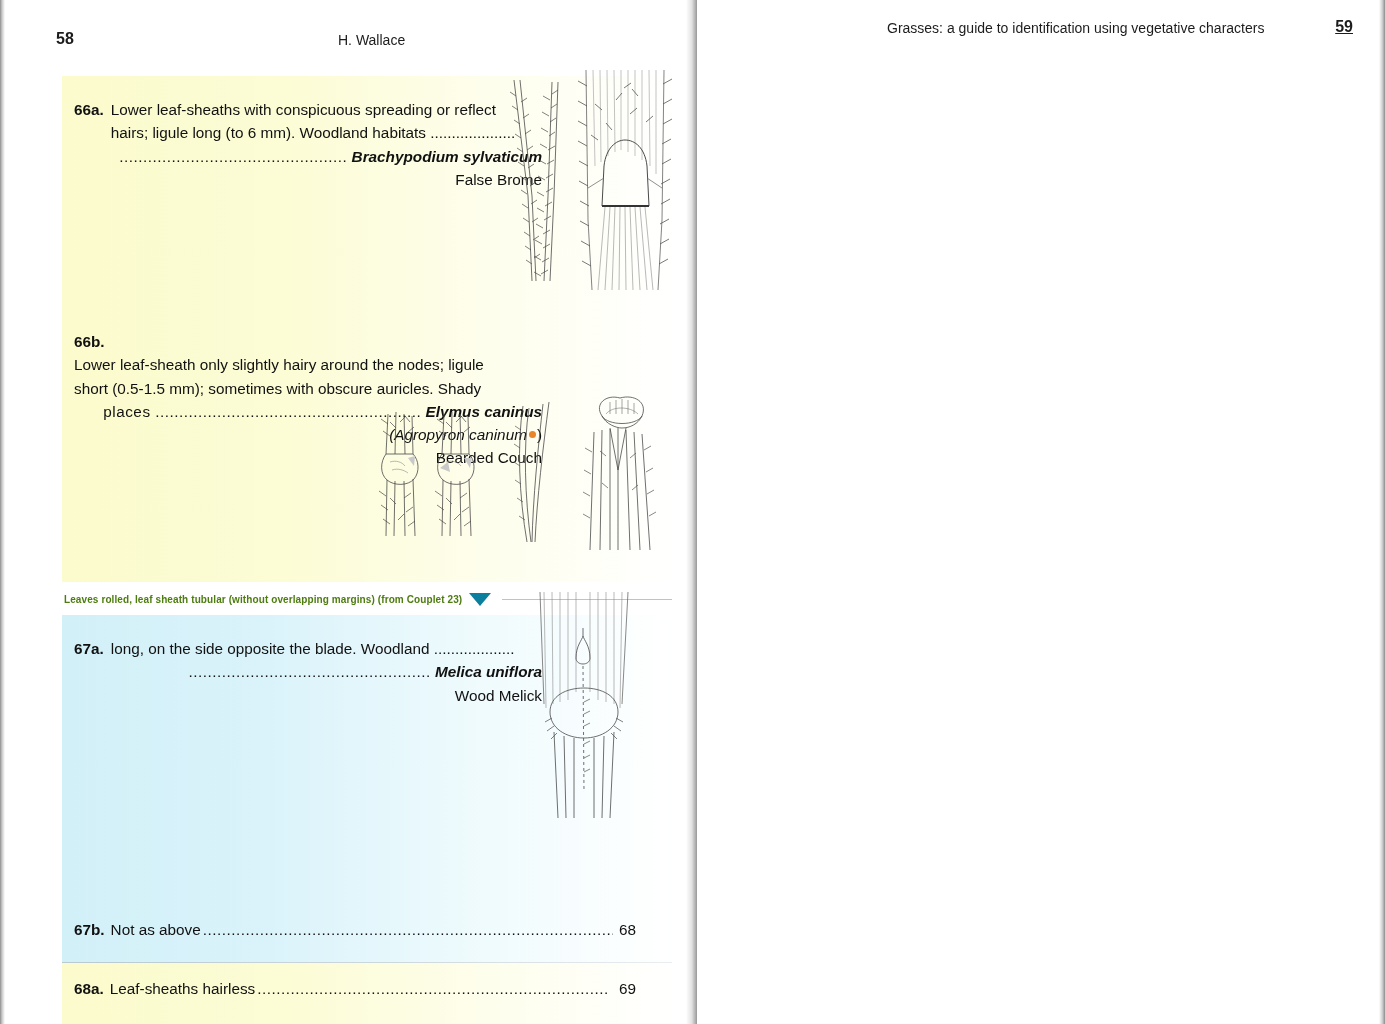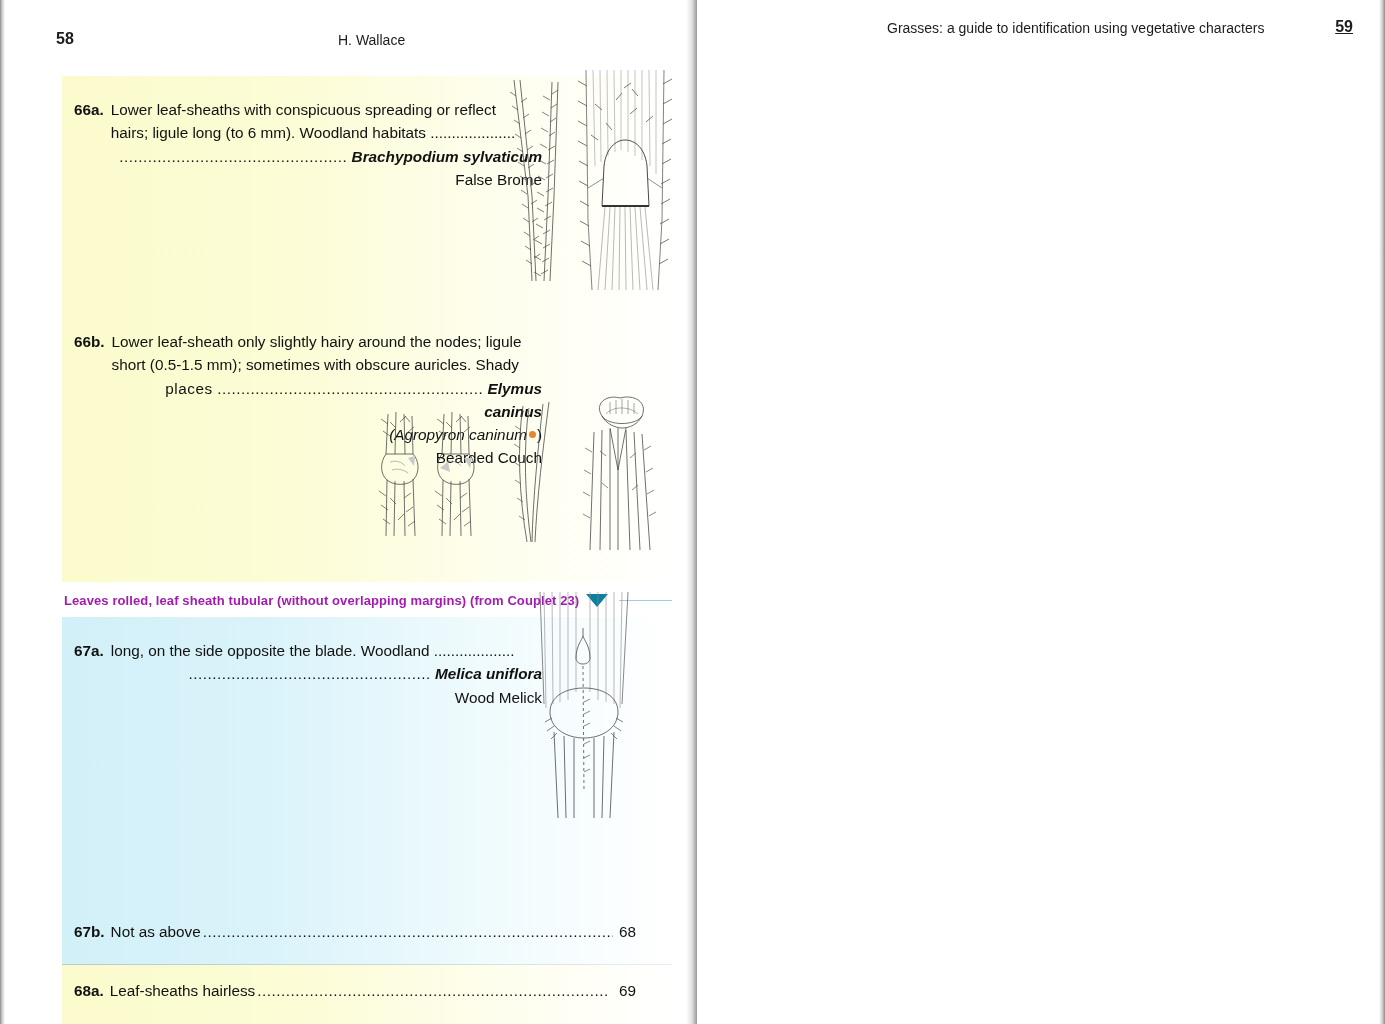--- a/index.html
+++ b/index.html
@@ -44,21 +44,21 @@
   .rowline .cpl-num{font-weight:700;padding-right:6px;}
   .rowline .rl-text{white-space:nowrap;}
   .rowline .rl-dots{flex:1 1 auto;overflow:hidden;white-space:nowrap;
     letter-spacing:0.5px;padding:0 2px;color:#111;}
   .rowline .rl-page{padding-left:6px;}
 
   .hsep{height:1px;background:linear-gradient(to right,#b9c9cf,#cdd8dc 55%,#e9eef0);margin:0;}
 
   
   .banner{display:flex;align-items:center;gap:7px;padding:11px 0 9px 2px;}
-  .banner-text{font-size:13px;font-weight:700;color:#a21caf;letter-spacing:.1px;}
+  .banner-text{font-size:10px;font-weight:700;color:#4d7c0f;letter-spacing:.1px;}
   .tri-down{width:0;height:0;border-left:11px solid transparent;border-right:11px solid transparent;
     border-top:13px solid #0d7f9e;}
   .banner-rule{flex:1 1 auto;height:1px;background:#9fcfdd;margin-left:4px;}
 
   
   .fig{position:absolute;}
   .fig svg{display:block;}
 </style>
 </head>
 <body>
@@ -79,21 +79,21 @@
           <div class="cpl-body">
             <p class="cpl-para">Lower leaf-sheaths with conspicuous spreading or reflect</p>
             <p class="cpl-para" style="text-align:left;">hairs; ligule long (to 6 mm). Woodland habitats ....................</p>
             <p class="cpl-right"><span class="leader">................................................</span> <span class="sci">Brachypodium sylvaticum</span></p>
             <p class="cpl-right common">False Brome</p>
           </div>
         </div>
       </div>
 
       <div class="block tint-yellow" style="height:248px;margin-top:0;">
-        <div class="couplet" style="padding:6px 130px 0 12px;">
+        <div class="couplet" style="padding:6px 130px 0 12px;flex-direction:column;">
           <div class="cpl-num">66b.</div>
           <div class="cpl-body">
             <p class="cpl-para">Lower leaf-sheath only slightly hairy around the nodes; ligule</p>
             <p class="cpl-para">short (0.5-1.5 mm); sometimes with obscure auricles. Shady</p>
             <p class="cpl-right"><span class="leader">places ........................................................</span> <span class="sci">Elymus caninus</span></p>
             <p class="cpl-right"><span class="syn">(Agropyron caninum</span><span class="odot"></span><span>)</span></p>
             <p class="cpl-right common">Bearded Couch</p>
           </div>
         </div>
       </div>

